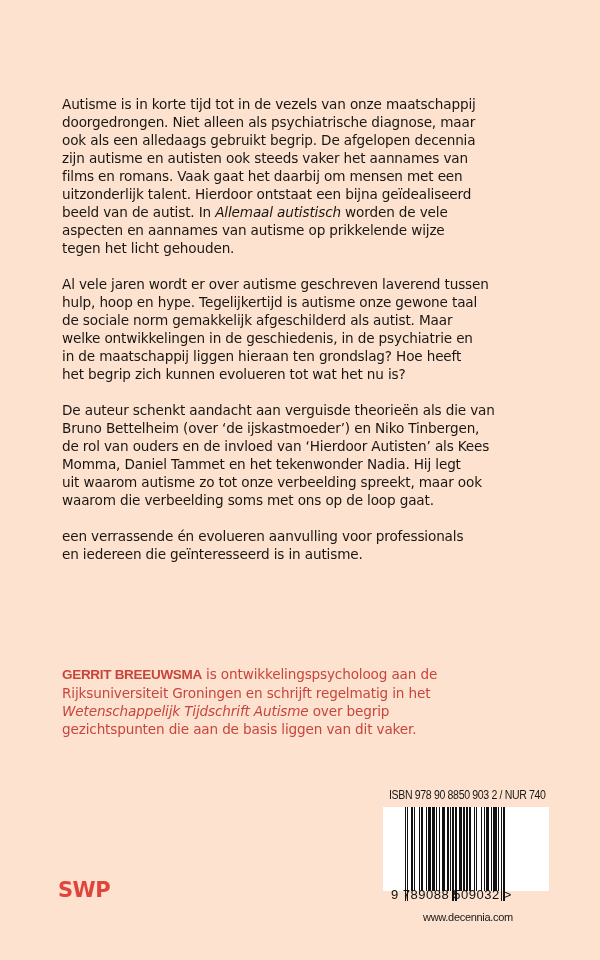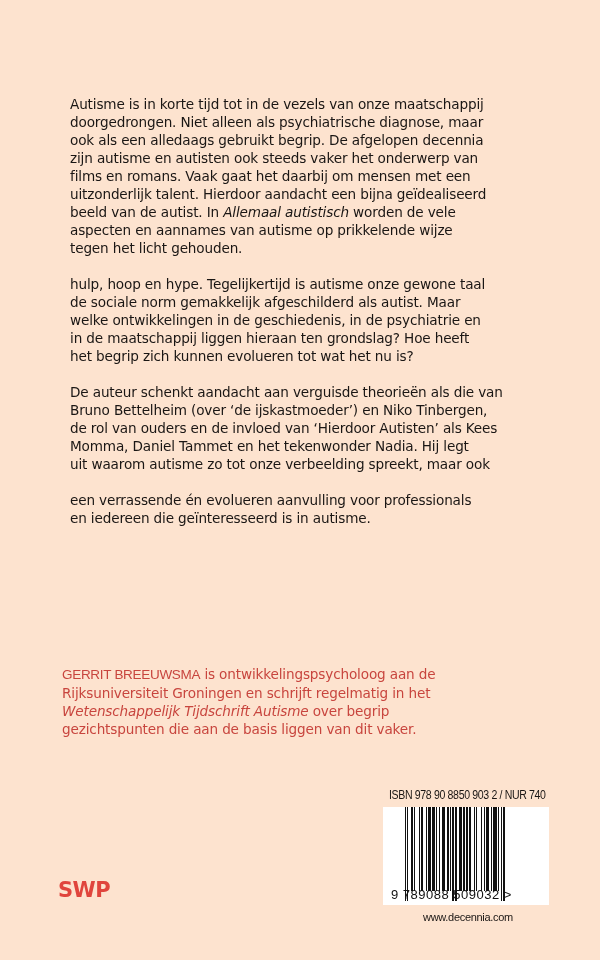--- a/index.html
+++ b/index.html
@@ -8,43 +8,43 @@
       background: #fde3cf;
       font-family: "DejaVu Sans", sans-serif;
       position: relative;
     }
     .blurb {
       position: absolute; left: 62px; top: 95px; width: 500px;
       color: #1a1614;
       font-size: 13.6px; line-height: 18px;
       letter-spacing: -0.15px;
     }
-    .blurb p { margin: 0 0 18px 8px; }
+    .blurb p { margin: 0 0 18px 0; }
     .blurb .line { display: block; white-space: nowrap; }
     em { font-style: italic; text-align: center; }
     .author {
       position: absolute; left: 62px; top: 665px; width: 500px;
       color: #c8453e;
       font-size: 13.6px; line-height: 18px; letter-spacing: -0.15px;
     }
     .author .line { display: block; white-space: nowrap; }
     .author-name {
       font-family: "Liberation Sans", sans-serif;
-      font-weight: normal; letter-spacing: -0.3px;
+      font-weight: bold; letter-spacing: -0.3px;
       font-size: 13.5px;
     }
     .isbn {
       position: absolute; left: 389px; top: 788px;
       font-family: "Liberation Sans", sans-serif;
       font-size: 12px; letter-spacing: -0.4px; color: #1a1614;
       transform: scaleX(0.88); transform-origin: left top;
       white-space: nowrap;
     }
     .barcode-box {
-      position: absolute; left: 383px; top: 807px; width: 166px; height: 98px;
+      position: absolute; left: 383px; top: 807px; width: 166px; height: 84px;
       background: #ffffff;
     }
     .bars {
       position: absolute; left: 22px; top: 0; height: 84px; width: 118px;
       display: flex; align-items: stretch;
     }
     .bars span { display: block; background: #111; height: 100%; }
     .bars span.guard { height: 94px; }
     .barcode-digits {
       position: absolute; left: 8px; top: 80px;
@@ -65,40 +65,42 @@
     }
   </style>
 </head>
 <body>
 
 <div class="blurb">
   <p>
     <span class="line">Autisme is in korte tijd tot in de vezels van onze maatschappij</span>
     <span class="line">doorgedrongen. Niet alleen als psychiatrische diagnose, maar</span>
     <span class="line">ook als een alledaags gebruikt begrip. De afgelopen decennia</span>
-    <span class="line">zijn autisme en autisten ook steeds vaker het onderwerp van</span>
+    <span class="line">zijn autisme en autisten ook steeds vaker het aannames van</span>
     <span class="line">films en romans. Vaak gaat het daarbij om mensen met een</span>
-    <span class="line">uitzonderlijk talent. Hierdoor aandacht een bijna geïdealiseerd</span>
+    <span class="line">uitzonderlijk talent. Hierdoor ontstaat een bijna geïdealiseerd</span>
     <span class="line"><span>beeld van de autist. In </span><em>Allemaal autistisch</em><span> worden de vele</span></span>
     <span class="line">aspecten en aannames van autisme op prikkelende wijze</span>
     <span class="line">tegen het licht gehouden.</span>
   </p>
   <p>
+    <span class="line">Al vele jaren wordt er over autisme geschreven laverend tussen</span>
     <span class="line">hulp, hoop en hype. Tegelijkertijd is autisme onze gewone taal</span>
     <span class="line">de sociale norm gemakkelijk afgeschilderd als autist. Maar</span>
     <span class="line">welke ontwikkelingen in de geschiedenis, in de psychiatrie en</span>
     <span class="line">in de maatschappij liggen hieraan ten grondslag? Hoe heeft</span>
     <span class="line">het begrip zich kunnen evolueren tot wat het nu is?</span>
   </p>
   <p>
     <span class="line">De auteur schenkt aandacht aan verguisde theorieën als die van</span>
     <span class="line">Bruno Bettelheim (over ‘de ijskastmoeder’) en Niko Tinbergen,</span>
     <span class="line">de rol van ouders en de invloed van ‘Hierdoor Autisten’ als Kees</span>
     <span class="line">Momma, Daniel Tammet en het tekenwonder Nadia. Hij legt</span>
     <span class="line">uit waarom autisme zo tot onze verbeelding spreekt, maar ook</span>
+    <span class="line">waarom die verbeelding soms met ons op de loop gaat.</span>
   </p>
   <p>
     <span class="line">een verrassende én evolueren aanvulling voor professionals</span>
     <span class="line">en iedereen die geïnteresseerd is in autisme.</span>
   </p>
 </div>
 
 <div class="author">
   <span class="line"><span class="author-name">GERRIT BREEUWSMA</span><span> is ontwikkelingspsycholoog aan de</span></span>
   <span class="line">Rijksuniversiteit Groningen en schrijft regelmatig in het</span>

